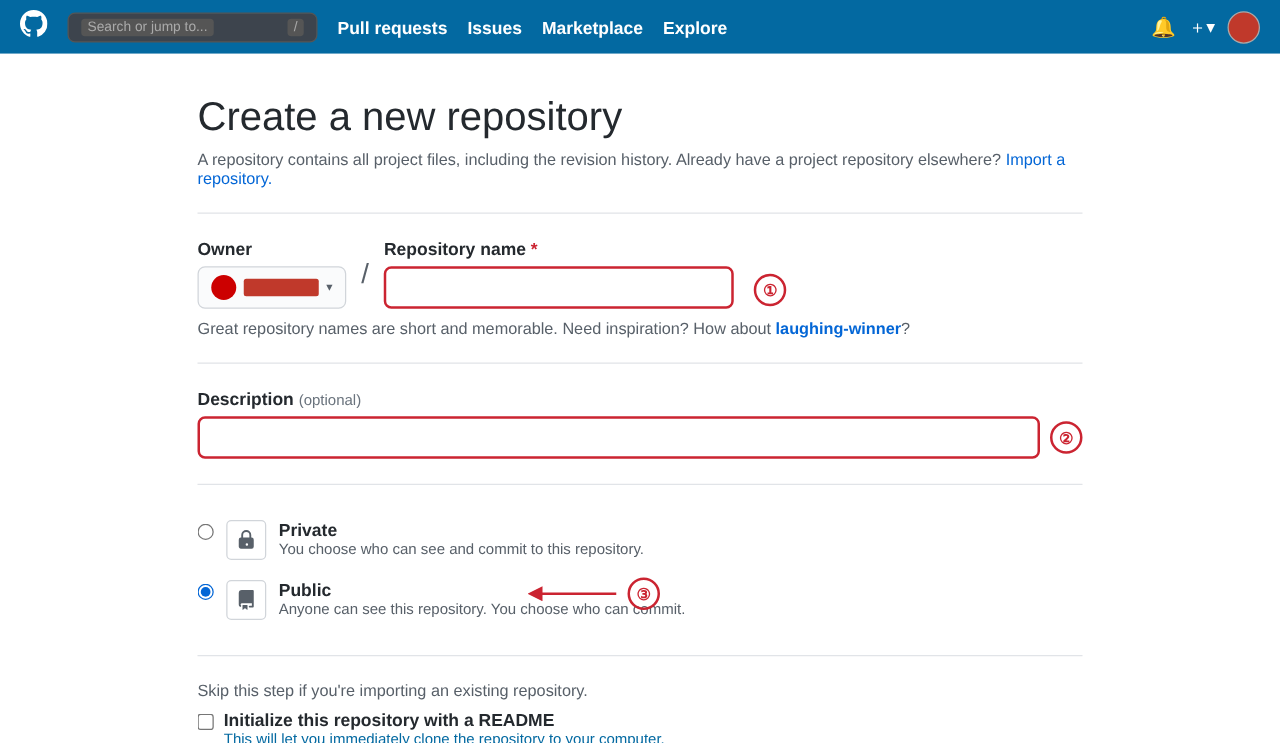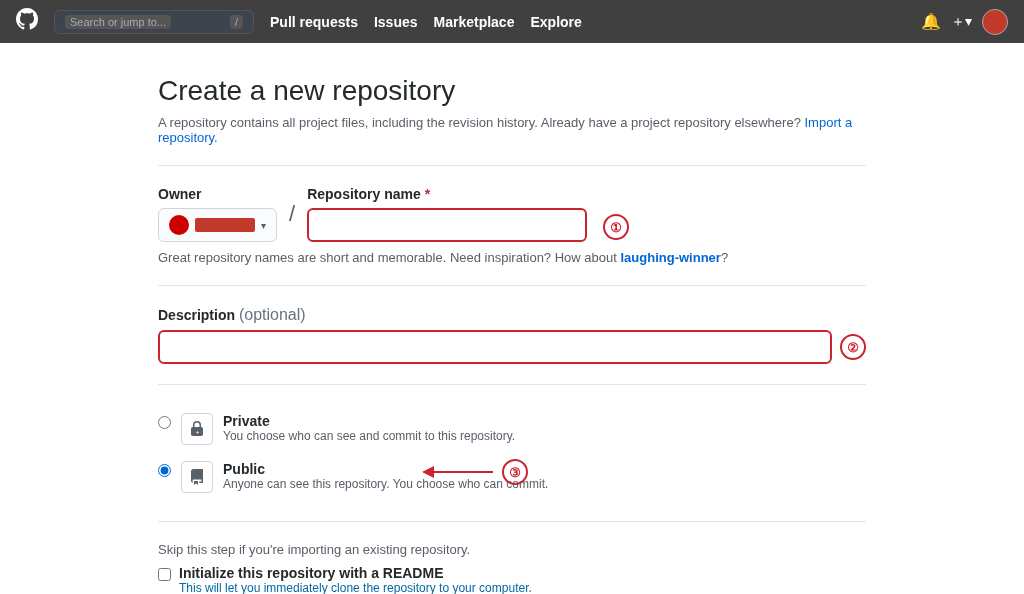--- a/index.html
+++ b/index.html
@@ -1,20 +1,20 @@
 <!DOCTYPE html>
 <html><head>
   <meta charset="utf-8">
   <style>
     * { box-sizing: border-box; margin: 0; padding: 0; }
     body { font-family: -apple-system, BlinkMacSystemFont, "Segoe UI", Helvetica, Arial, sans-serif; font-size: 14px; color: #24292e; background: #f6f8fa; }
 
     
     .navbar {
-      background: #404040;
+      background: #0369a1;
       height: 43px;
       display: flex;
       align-items: center;
       padding: 0 16px;
       gap: 16px;
     }
     .navbar-logo { color: white; font-size: 20px; cursor: pointer; }
     .navbar-search {
       background: #3d444d;
       border: 1px solid #555;
@@ -39,39 +39,39 @@
       min-height: calc(594px - 43px);
       padding: 32px 0;
     }
     .content {
       max-width: 740px;
       margin: 0 auto;
       padding: 0 16px;
     }
 
     h1.page-title {
-      font-size: 28px;
+      font-size: 32px;
       font-weight: 300;
       color: #24292e;
       margin-bottom: 8px;
     }
     .page-subtitle {
       font-size: 13px;
       color: #586069;
       margin-bottom: 4px;
     }
     .page-subtitle a { color: #0366d6; text-decoration: none; }
 
     .divider { border: none; border-top: 1px solid #e1e4e8; margin: 20px 0; }
 
     
     .form-group { margin-bottom: 16px; }
     .form-row { display: flex; align-items: flex-end; gap: 8px; margin-bottom: 8px; }
     .form-label { font-size: 14px; font-weight: 600; color: #24292e; display: block; margin-bottom: 6px; }
-    .form-label-optional { font-weight: 400; color: #6a737d; font-size: 16px; }
+    .form-label-optional { font-weight: 400; color: #6a737d; font-size: 12px; }
 
     .owner-select {
       display: flex;
       align-items: center;
       border: 1px solid #d1d5da;
       border-radius: 6px;
       background: #fafbfc;
       padding: 5px 10px;
       font-size: 14px;
       cursor: pointer;

